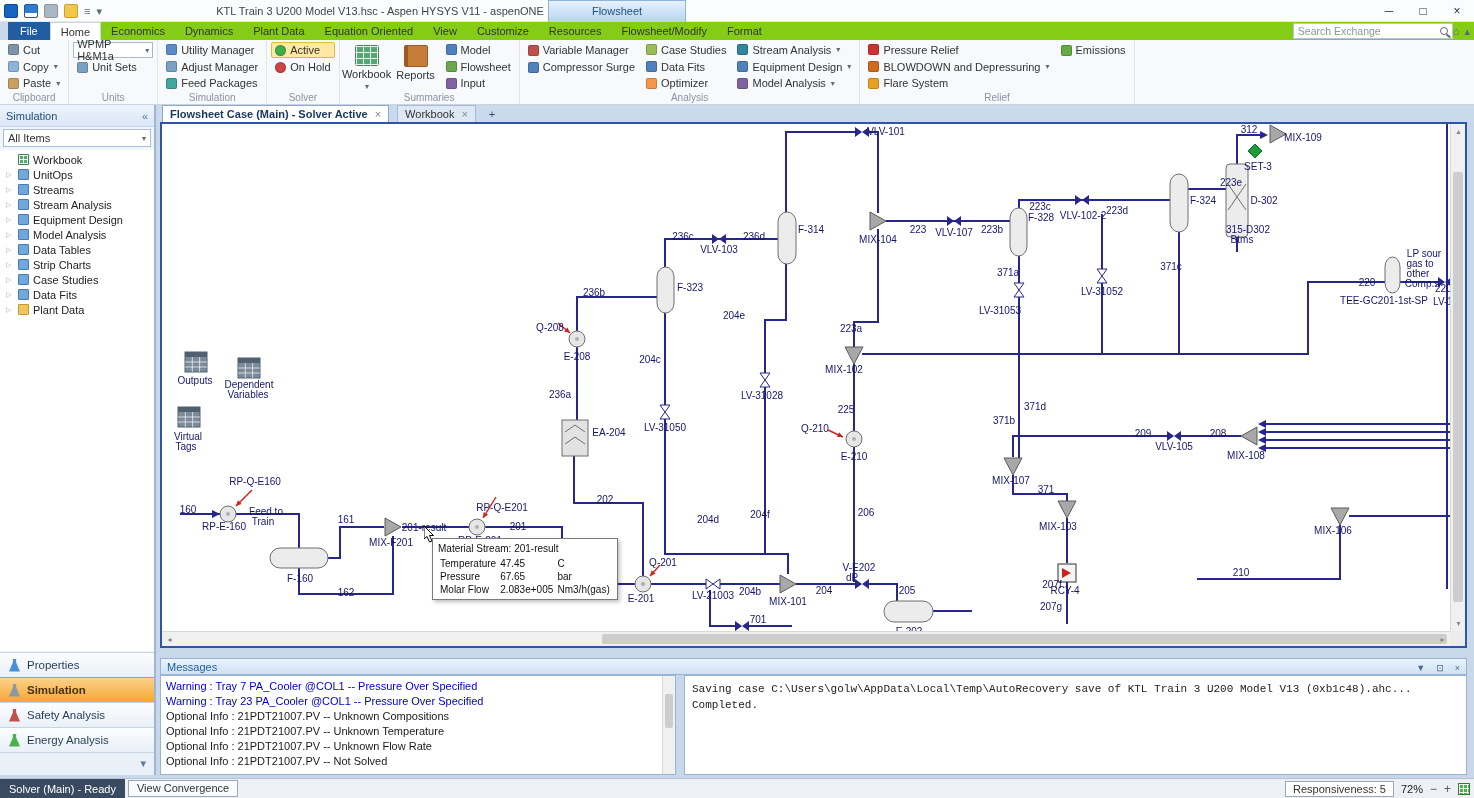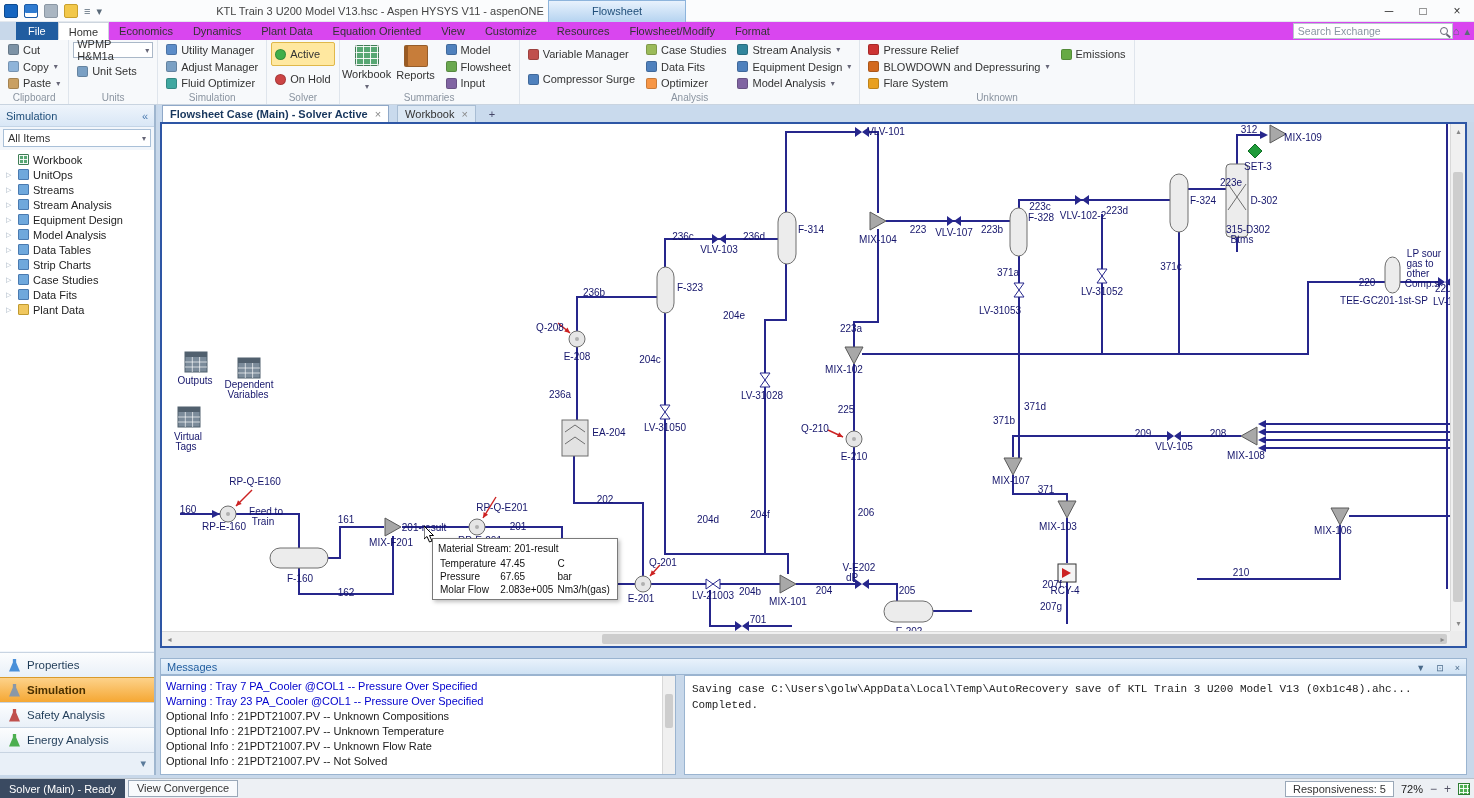--- a/index.html
+++ b/index.html
@@ -11,35 +11,35 @@
 .tb-logo{background:#1565c0;border:1px solid #0d4a8f}
 .tb-save{background:#2f7bd0;border:1px solid #1b5ca8;box-shadow:inset 0 -4px 0 #fff}
 .tb-undo{background:#aab6c2;border:1px solid #8c98a4}
 .tb-recent{background:#f2c84b;border:1px solid #c9a12e}
 .tb-glyph{color:#5a6a7a;font-size:11px;line-height:14px}
 #win-title{position:absolute;left:215px;width:330px;text-align:center;font-size:11px;color:#444;line-height:22px;white-space:nowrap}
 #ctx-tab{position:absolute;left:548px;top:0;width:138px;height:22px;background:linear-gradient(#e8f2fd,#b5d3f0);border:1px solid #8db4dc;border-bottom:none;text-align:center;line-height:20px;color:#1f4e79}
 #win-btns{position:absolute;right:0;top:0;height:22px;display:flex}
 .wbtn{width:34px;text-align:center;line-height:22px;color:#333;font-size:12px}
 
-#tabrow{position:absolute;left:16px;top:22px;right:0;height:18px;background:#d946ef;display:flex;align-items:flex-end}
+#tabrow{position:absolute;left:8px;top:22px;right:0;height:18px;background:#84cc16;display:flex;align-items:flex-end}
 .rtab{padding:2px 10px;height:18px;line-height:14px;color:#333;white-space:nowrap}
 .rtab.file{background:#215da0;color:#fff;padding:2px 12px}
 .rtab.on{background:#fff;border:1px solid #cdd5de;border-bottom:1px solid #fff;height:18px}
 #tabrow-right{position:absolute;right:4px;top:23px;display:flex;align-items:center;gap:5px}
 .search{width:160px;height:16px;border:1px solid #b8c4d0;background:#fff;font-size:10.5px;padding:0 24px 0 4px;color:#333;font-family:"Liberation Sans",sans-serif}
 .search::placeholder{color:#8a96a2}
 .mag{position:relative;width:8px;height:8px;border:1.5px solid #667;border-radius:50%;margin-left:-18px}
 .mag::after{content:"";position:absolute;width:5px;height:1.5px;background:#667;right:-4px;bottom:-2px;transform:rotate(40deg)}
 
 #ribbon{position:absolute;left:0;top:40px;right:0;height:65px;background:#f7f9fb;border-bottom:1px solid #c9d4e0;display:flex;align-items:stretch}
 .rg{position:relative;padding:2px 4px 13px;border-right:1px solid #dfe5ec;display:flex;gap:3px}
 .rg-label{position:absolute;bottom:1px;left:0;right:0;text-align:center;font-size:10px;color:#8a94a0}
 .rcol{display:flex;flex-direction:column;gap:1px}
-.rbtn{display:flex;align-items:center;gap:4px;height:24px;padding:0 3px;color:#333;white-space:nowrap;border:1px solid transparent;border-radius:2px}
+.rbtn{display:flex;align-items:center;gap:4px;height:16px;padding:0 3px;color:#333;white-space:nowrap;border:1px solid transparent;border-radius:2px}
 .rbtn.hl{background:#ffe8a0;border-color:#e0b84a}
 .car{color:#667;font-size:8px;margin-left:1px}
 .i{display:inline-block;width:11px;height:11px;border-radius:2px;flex:none;border:1px solid rgba(0,0,0,.18)}
 .i-cut{background:#7d93a6}.i-copy{background:#8fb4d9}.i-paste{background:#c9a063}
 .i-us{background:#7aa0c4}
 .i-um{background:#5b8cc8}.i-am{background:#7aa0c4}.i-fp{background:#3fa7a0}
 .i-active{background:#3fae49;border-radius:50%}.i-onhold{background:#cc4444;border-radius:50%}
 .i-model{background:#4f81bd}.i-fsh{background:#6aa84f}.i-inp{background:#8064a2}
 .i-vm{background:#c0504d}.i-csg{background:#4f81bd}.i-case{background:#9bbb59}.i-df{background:#4f81bd}.i-opt{background:#f79646}.i-sa{background:#31859c}.i-ed{background:#4f81bd}.i-ma{background:#8064a2}
 .i-pr{background:#cc3333}.i-bd{background:#d2691e}.i-fs{background:#e8a020}.i-em{background:#66aa44}
@@ -187,21 +187,21 @@
       <div class="rbtn">
           <span class="i i-um"></span>
           <span>Utility Manager</span>
         </div>
       <div class="rbtn">
           <span class="i i-am"></span>
           <span>Adjust Manager</span>
         </div>
       <div class="rbtn">
           <span class="i i-fp"></span>
-          <span>Fluid Optimizer</span>
+          <span>Feed Packages</span>
         </div>
     </div>
     <div class="rg-label">Simulation</div>
   </div>
 
   <div class="rg">
     <div class="rcol">
       <div class="rbtn hl">
           <span class="i i-active"></span>
           <span>Active</span>
@@ -301,21 +301,21 @@
           <span class="i i-fs"></span>
           <span>Flare System</span>
         </div>
     </div>
     <div class="rcol">
       <div class="rbtn">
           <span class="i i-em"></span>
           <span>Emissions</span>
         </div>
     </div>
-    <div class="rg-label">Unknown</div>
+    <div class="rg-label">Relief</div>
   </div>
 </div>
 
 <div id="sidebar">
   <div id="side-header">
     <span>Simulation</span>
     <span style="color:#4a7ab0">«</span>
   </div>
   <div id="side-combo">
     <span>All Items</span>

